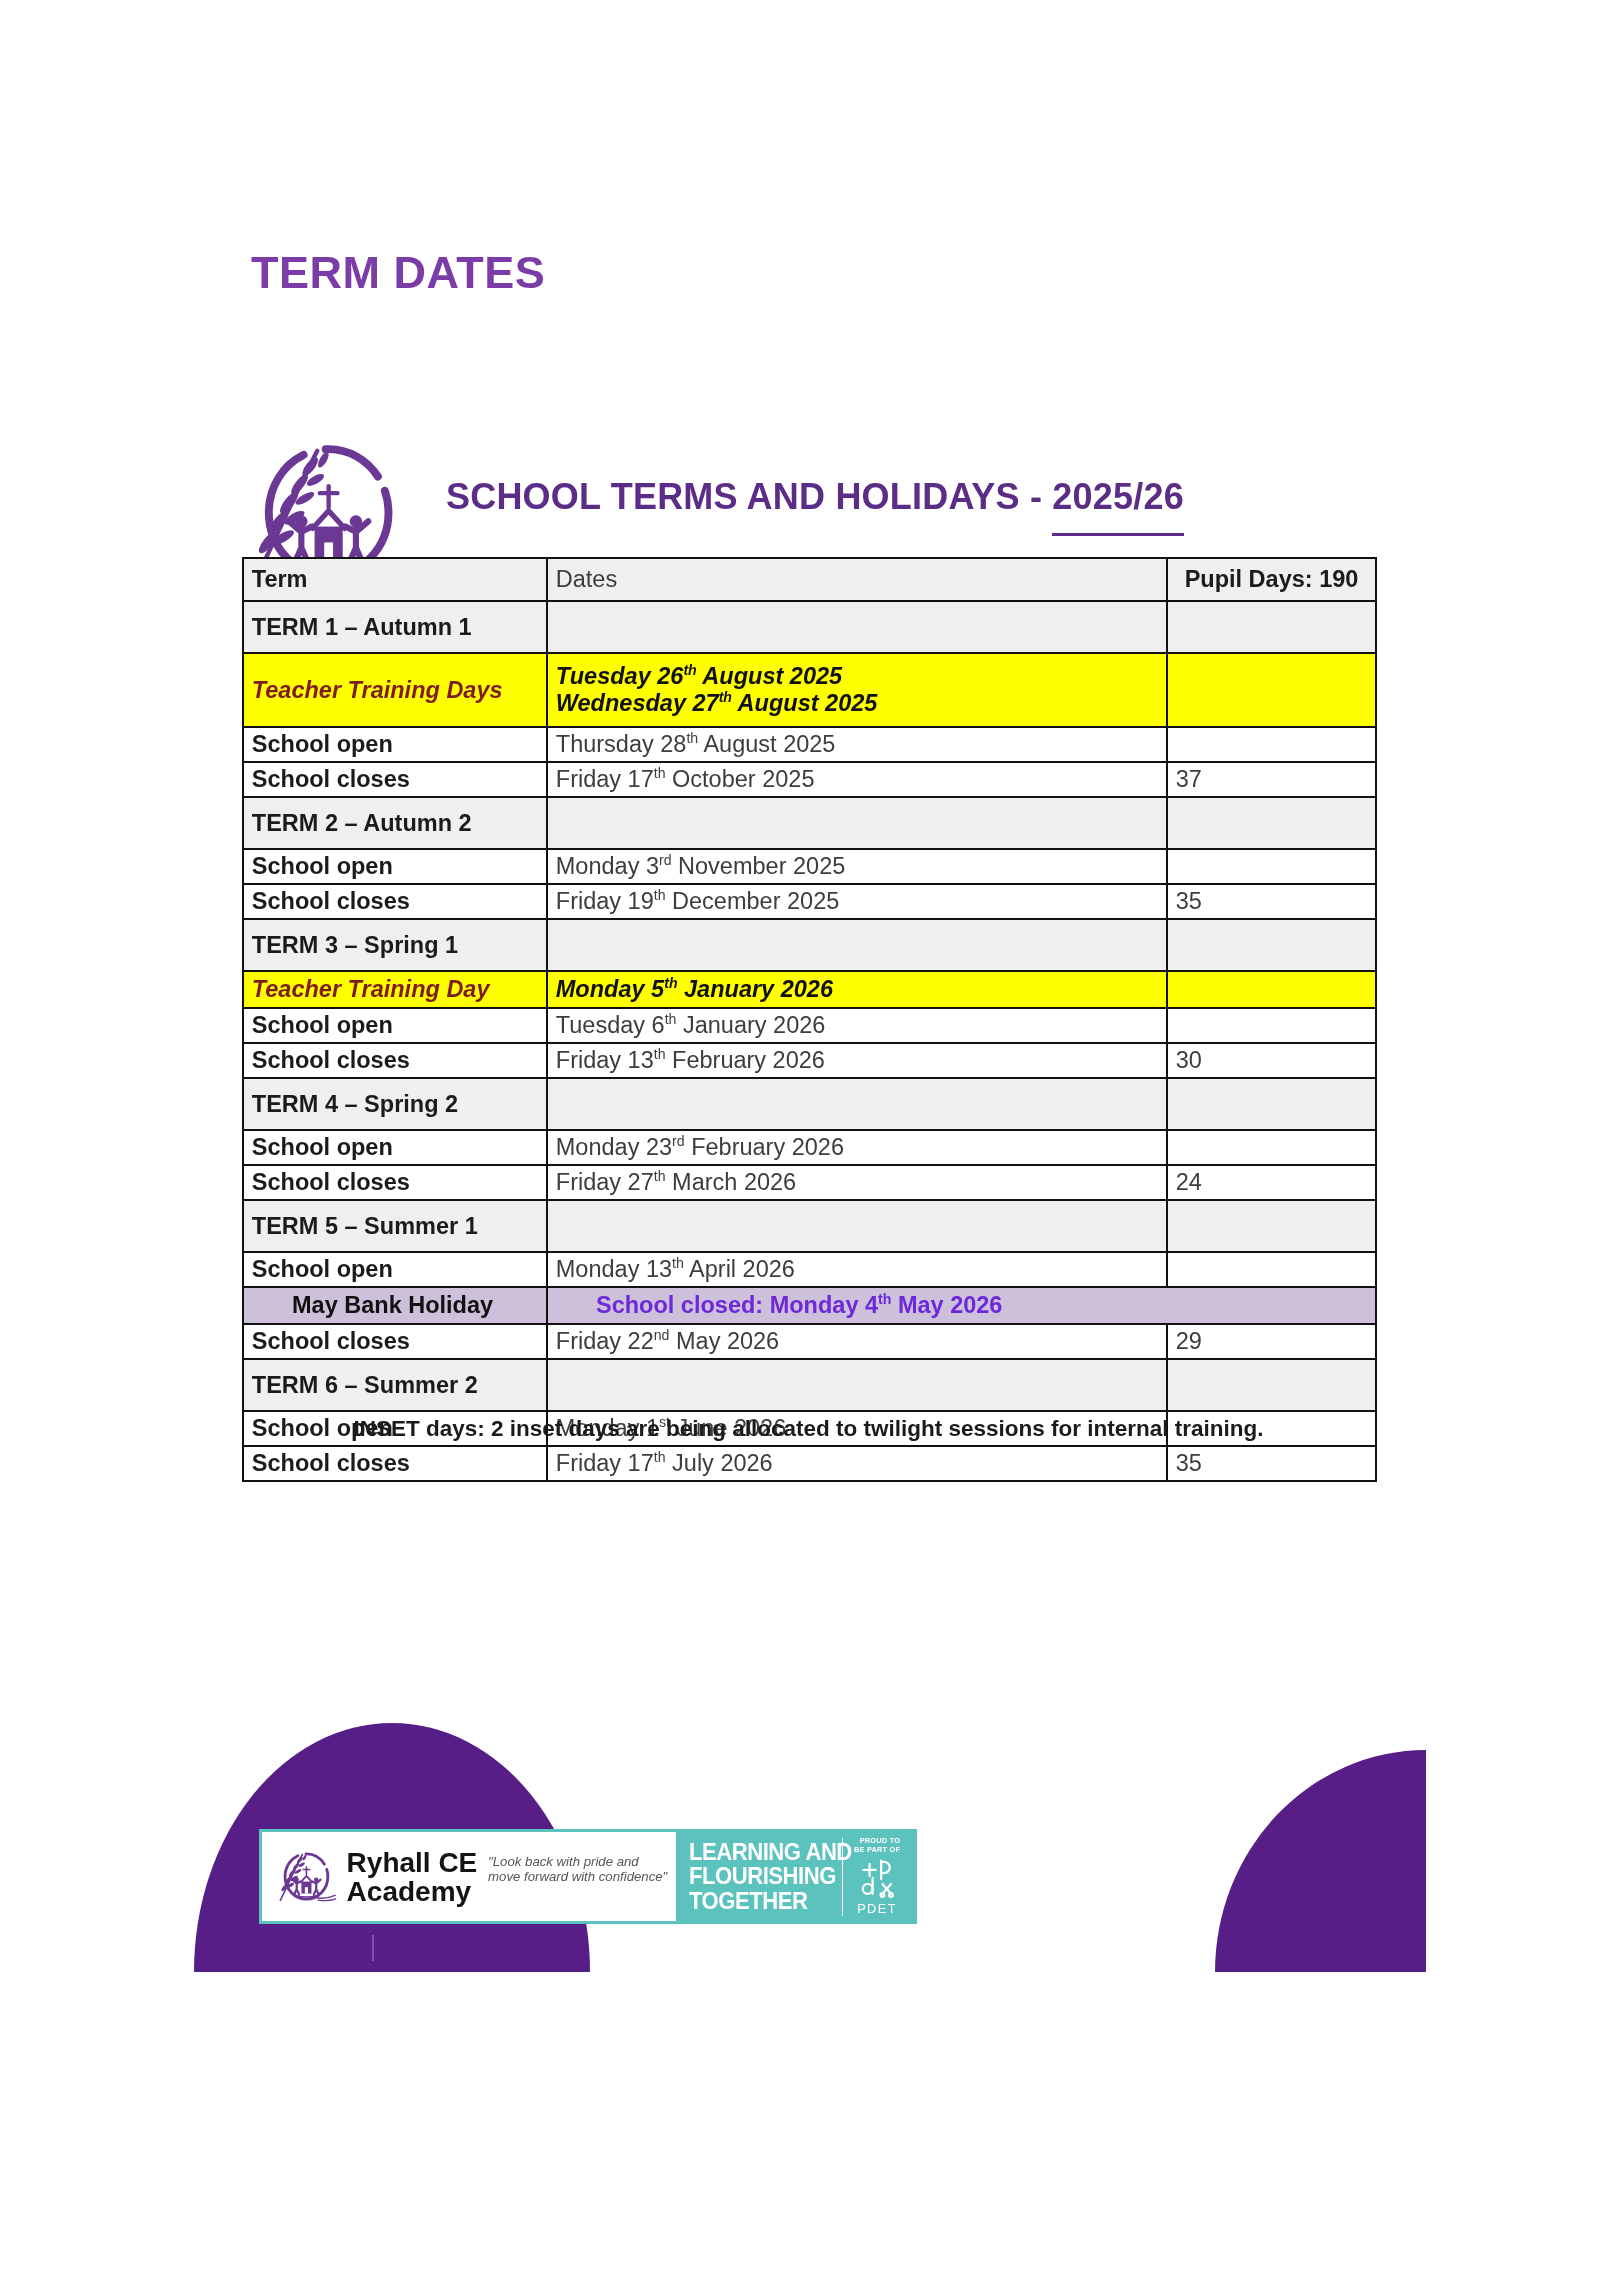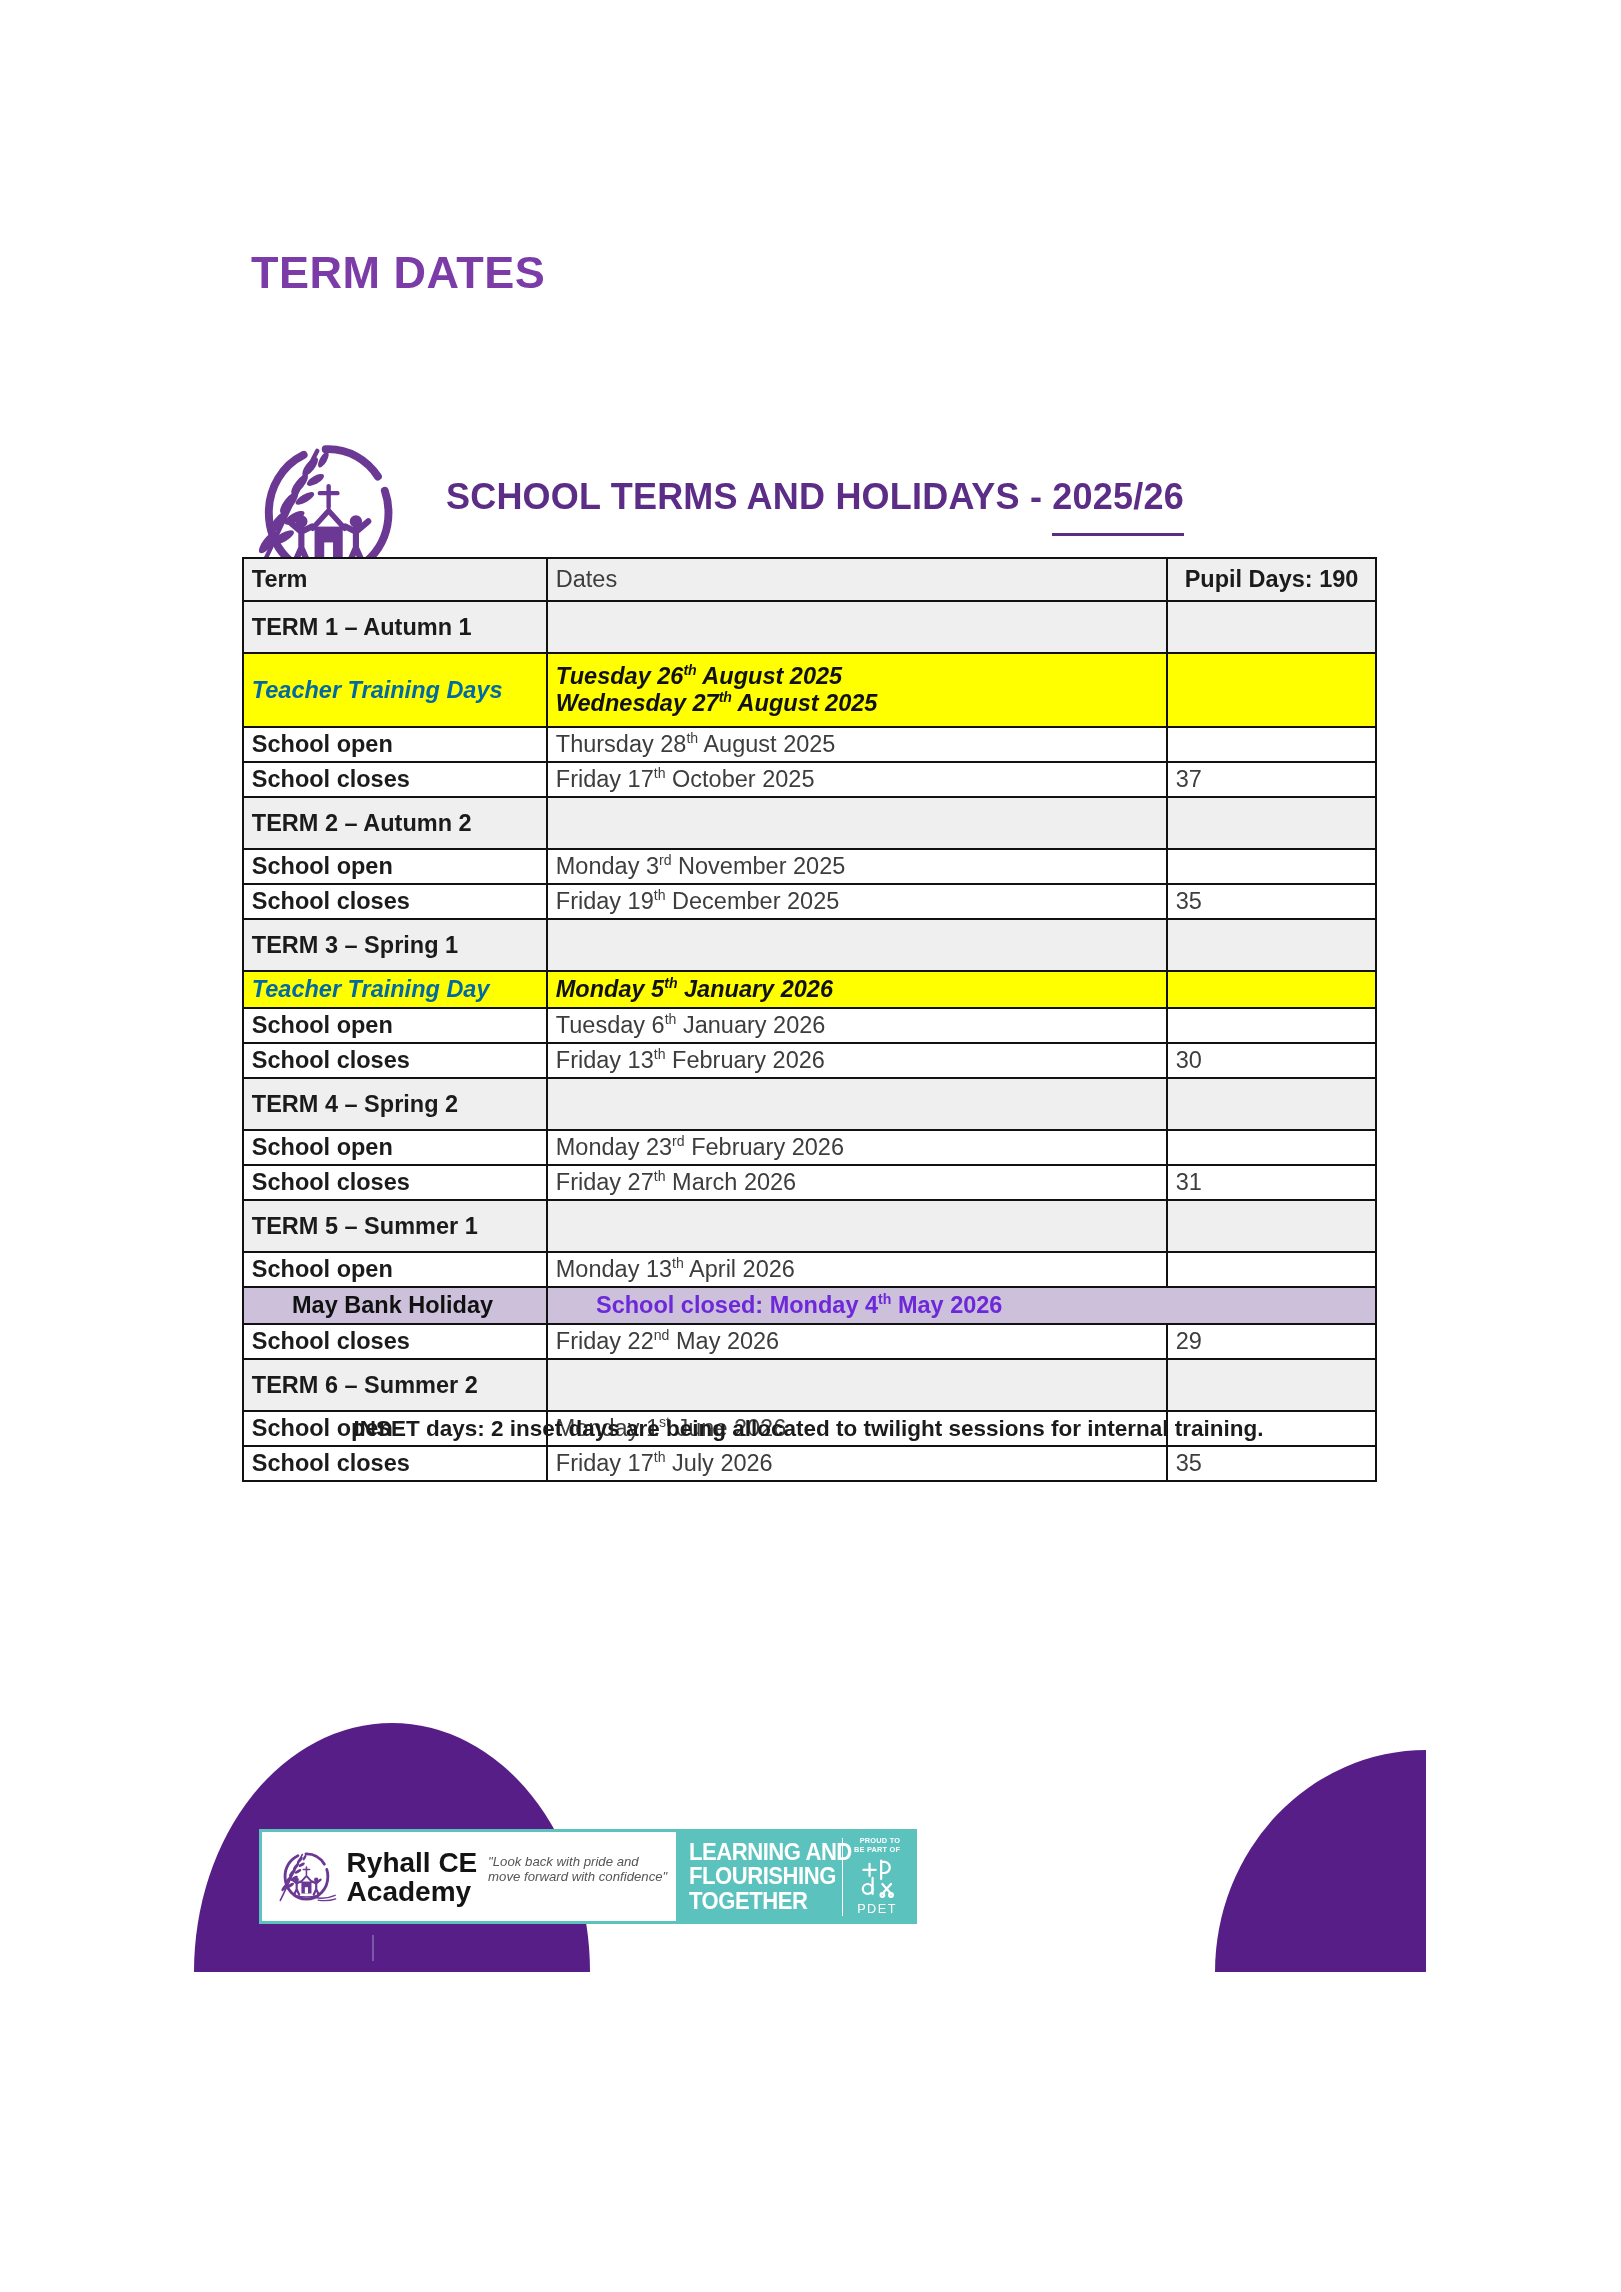--- a/index.html
+++ b/index.html
@@ -31,21 +31,21 @@
   col.c1 { width:304px; } col.c2 { width:620px; } col.c3 { width:209px; }
   thead th { background:var(--section_gray); height:43px; text-align:left; vertical-align:middle; }
   th.h-term { font-weight:bold; padding-left:9.8px; }
   th.h-dates { font-weight:normal; color:#3d3d3d; padding-left:11.8px; }
   th.h-days { font-weight:bold; text-align:center; }
   td.c1 { font-weight:bold; padding-left:9.8px; }
   td.c2 { font-weight:normal; color:#3d3d3d; padding-left:11.8px; }
   td.c3 { text-align:left; color:#3d3d3d; }
   tr.row-normal td { height:35px; }
   tr.row-section td { height:52px; background:var(--section_gray); vertical-align:middle; }
-  tr.row-training td { background:var(--yellow); font-weight:bold; font-style:italic; color:#0369a1; }
+  tr.row-training td { background:var(--yellow); font-weight:bold; font-style:italic; color:#7f1d1d; }
   tr.row-training td.c2 { font-weight:bold; color:#111; }
   tr.row-training.two-line td { height:74px; }
   tr.row-training.one-line td { height:37px; }
   tr.row-holiday td { background:var(--lavender); font-weight:bold; color:#111; height:37px;padding-left:48px; }
   tr.row-holiday td.c2 { font-weight:bold; color:#6d28d9; }
   sup { font-size:60%; vertical-align:super; line-height:0; }
   
   .inset-note {
     position:absolute; left:242px; top:1416px; width:1133px; margin:0;
     text-align:center; font-size:22.5px; font-weight:bold; color:#1b1b1b;
@@ -227,21 +227,21 @@
     <td class="c3"></td>
   </tr>
         <tr class="row-normal">
     <td class="c1">School open</td>
     <td class="c2 fmt">Monday 23<sup>rd</sup> February 2026</td>
     <td class="c3"></td>
   </tr>
         <tr class="row-normal">
     <td class="c1">School closes</td>
     <td class="c2 fmt">Friday 27<sup>th</sup> March 2026</td>
-    <td class="c3">31</td>
+    <td class="c3">24</td>
   </tr>
         <tr class="row-section">
     <td class="c1">TERM 5 – Summer 1</td>
     <td class="c2 fmt"></td>
     <td class="c3"></td>
   </tr>
         <tr class="row-normal">
     <td class="c1">School open</td>
     <td class="c2 fmt">Monday 13<sup>th</sup> April 2026</td>
     <td class="c3"></td>

